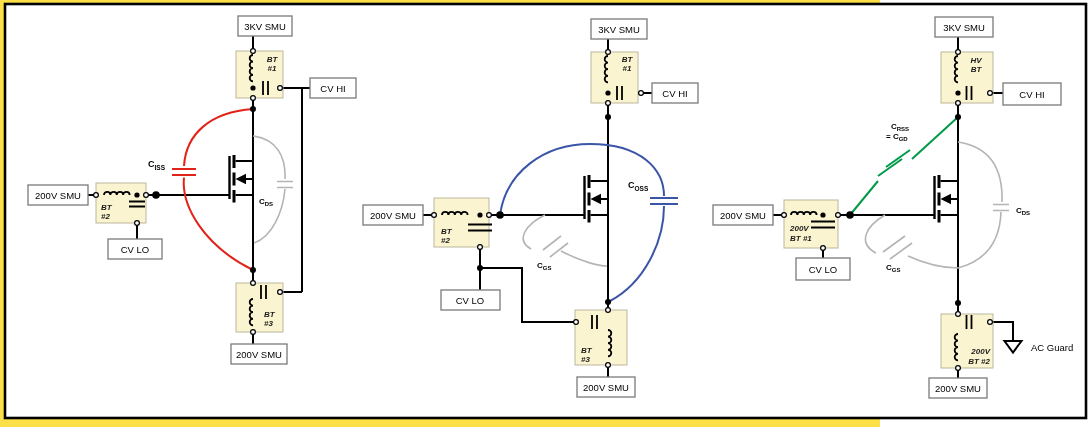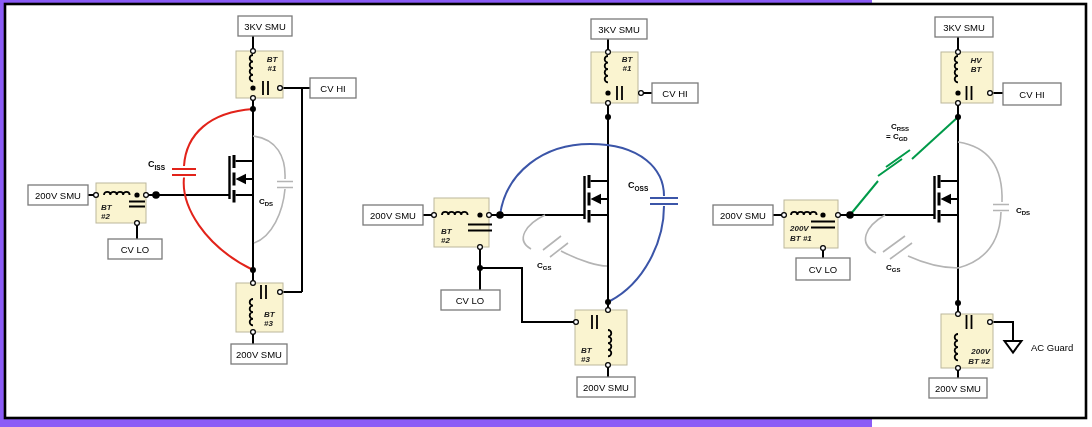--- a/index.html
+++ b/index.html
@@ -1,16 +1,16 @@
 <!DOCTYPE html>
 <html><head>
 <meta charset="utf-8">
 <style>
   html,body{margin:0;padding:0;background:#fff;}
-  #stage{position:relative;width:872px;height:427px;background:#8b5cf6;font-family:"Liberation Sans",sans-serif;}
+  #stage{position:relative;width:872px;height:427px;background:#fde047;font-family:"Liberation Sans",sans-serif;padding-left:8px;}
   svg{position:absolute;left:0;top:0;}
   svg text{font-family:"Liberation Sans",sans-serif;fill:#000;}
   .wire{stroke:#000;stroke-width:2;fill:none;}
   .thin{stroke:#000;stroke-width:1.8;fill:none;}
   .ybox{fill:#faf4d0;stroke:#bcb79c;stroke-width:1;}
   .wbox{fill:#fff;stroke:#7a7a7a;stroke-width:1.3;}
   .boxlab{font-size:9.5px;text-anchor:middle;}
   .btlab{font-size:8px;font-style:italic;font-weight:bold;fill:#1a1a1a;}
   .red{stroke:#e2231a;}
   .blue{stroke:#3b55a8;}

